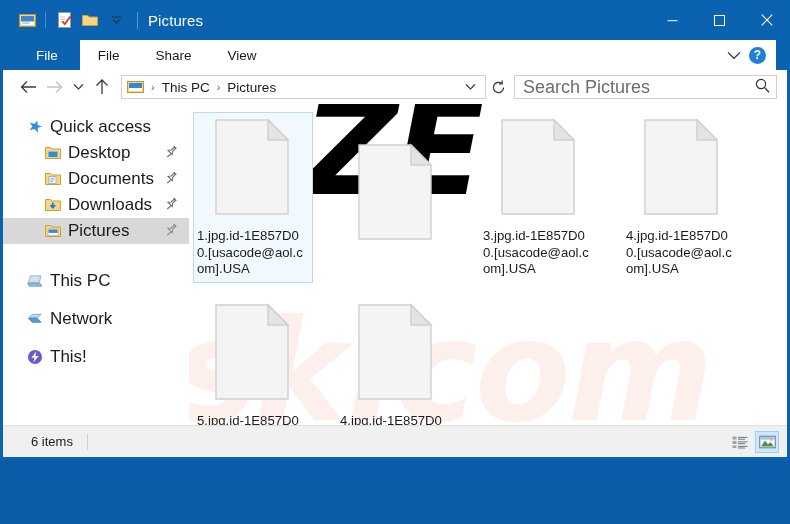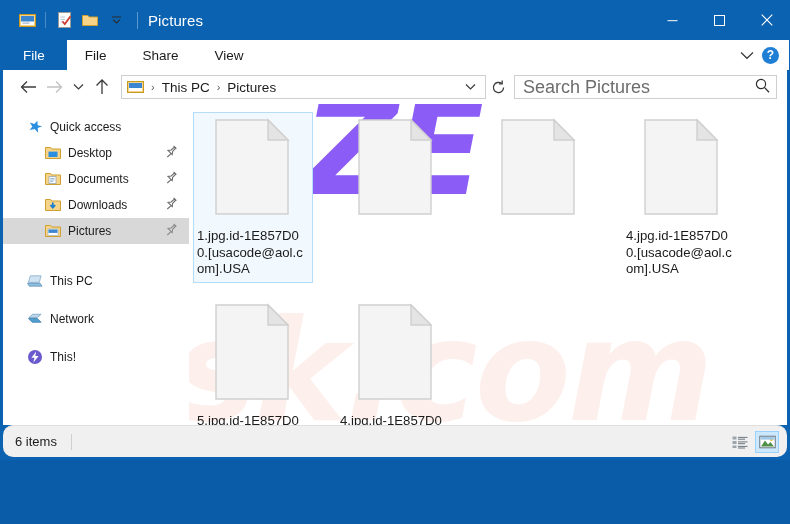--- a/index.html
+++ b/index.html
@@ -72,21 +72,21 @@
   }
 
   
   .ribbon {
     flex: 0 0 30px;
     height: 30px;
     background: #ffffff;
     display: flex;
     align-items: stretch;
     position: relative;
-    margin: 0 1px;
+    margin: 0 14px;
     border-top: 0;
   }
   .tab {
     padding: 0 18px;
     display: flex; align-items: center;
     font-size: 13.5px;
     color: #1b1b1b;
     height: 30px;
   }
   .tab.file {
@@ -204,21 +204,21 @@
   }
   .wm-txt {
     position: absolute;
     font-family: "DejaVu Sans", sans-serif;
     font-weight: bold;
     font-style: italic;
     white-space: nowrap;
     line-height: 1;
   }
   .wm-grey {
-    color: #8b5cf6;
+    color: #000000;
     font-size: 132px;
     left: 300px; top: -22px;
     letter-spacing: -4px;
   }
   .wm-pink {
     color: #fdf0ec;
     font-size: 140px;
     left: 60px; top: 198px;
     letter-spacing: -3px;
   }
@@ -237,21 +237,21 @@
     z-index: 1;
     border-right: 0;
   }
   .nav-item {
     height: 26px;
     display: flex;
     align-items: center;
     padding-left: 24px;
     gap: 7px;
     position: relative;
-    font-size: 12px;
+    font-size: 17px;
     color: #1b1b1b;
   }
   .nav-item.selected { background: #d8d8d8; }
   .nav-item.child { padding-left: 42px; }
   .nav-item .lbl { white-space: nowrap; }
   .nav-icon { width: 16px; height: 16px; display: flex; align-items:center; justify-content:center; flex: 0 0 16px;}
   .pin {
     position: absolute;
     right: 12px;
     color: #6b6b6b;
@@ -272,20 +272,21 @@
     padding-left: 4px;
   }
   .file-item {
     width: 120px;
     margin: 0 23px 14px 0;
     padding: 5px 3px 4px 3px;
     display: flex;
     flex-direction: column;
     align-items: center;
     border: 1px solid transparent;
+    justify-content: center;
   }
   .file-item.selected {
     background: #f1f8fe;
     border: 1px solid #b5dcf8;
   }
   .file-icon { margin-bottom: 8px; }
   .file-label {
     font-size: 13.2px;
     color: #1b1b1b;
     line-height: 16.5px;
@@ -295,24 +296,23 @@
     white-space: normal;
   }
 
   
   .statusbar {
     flex: 0 0 32px;
     background: #f0f0f0;
     border-top: 1px solid #dfdfdf;
     display: flex;
     align-items: center;
-    padding: 0 8px 0 12px;
+    padding: 0 8px 0 28px;
     margin: 0 3px 3px 3px;
     position: relative;
-    border-radius: 10px;
   }
   .status-text { font-size: 13px; color: #1b1b1b; }
   .status-sep { width:1px; height:16px; background:#d0d0d0; margin-left:14px; }
   .view-btns {
     margin-left: auto;
     display: flex;
     gap: 3px;
     align-items: center;
   }
   .view-btn {
@@ -599,20 +599,21 @@
           </div>
         </div>
 
         <div class="file-item">
           <div class="file-icon">
             <svg width="78" height="98" viewBox="0 0 78 98">
               <path d="M2 2 H54 L74 22 V96 H2 Z" fill="#f4f4f4" stroke="#cfcfcf" stroke-width="1.4"></path>
               <path d="M54 2 V22 H74 Z" fill="#e4e4e4" stroke="#cfcfcf" stroke-width="1.4"></path>
             </svg>
           </div>
+          <div class="file-label">3.jpg.id-1E857D00.[usacode@aol.com].USA</div>
         </div>
 
         <div class="file-item">
           <div class="file-icon">
             <svg width="78" height="98" viewBox="0 0 78 98">
               <path d="M2 2 H54 L74 22 V96 H2 Z" fill="#f4f4f4" stroke="#cfcfcf" stroke-width="1.4"></path>
               <path d="M54 2 V22 H74 Z" fill="#e4e4e4" stroke="#cfcfcf" stroke-width="1.4"></path>
             </svg>
           </div>
           <div class="file-label">4.jpg.id-1E857D00.[usacode@aol.com].USA</div>

